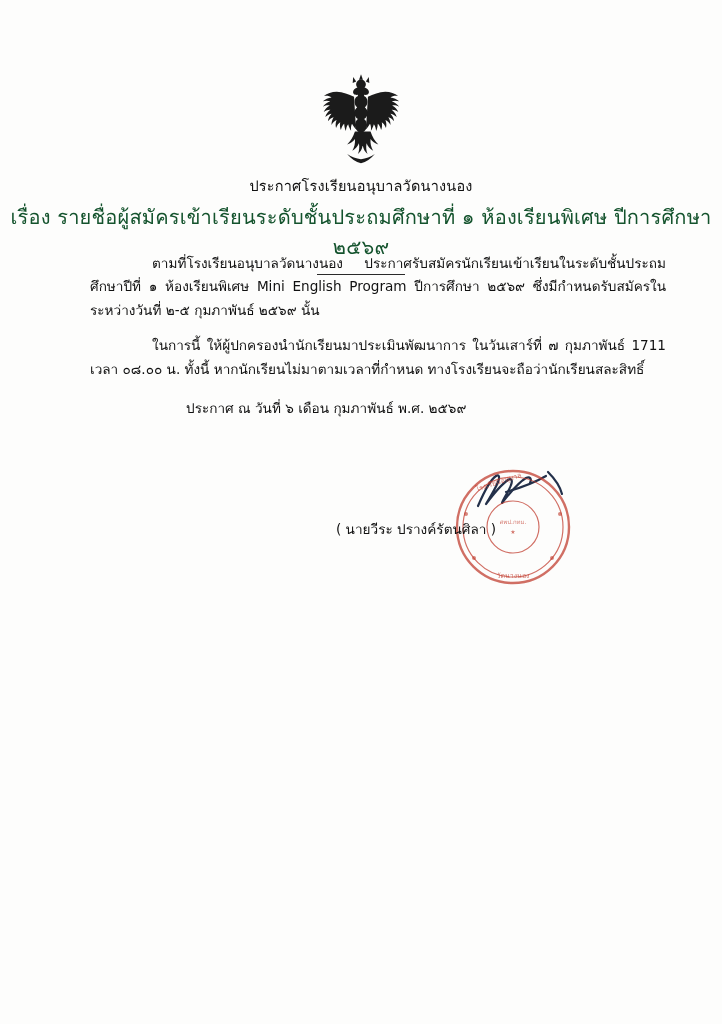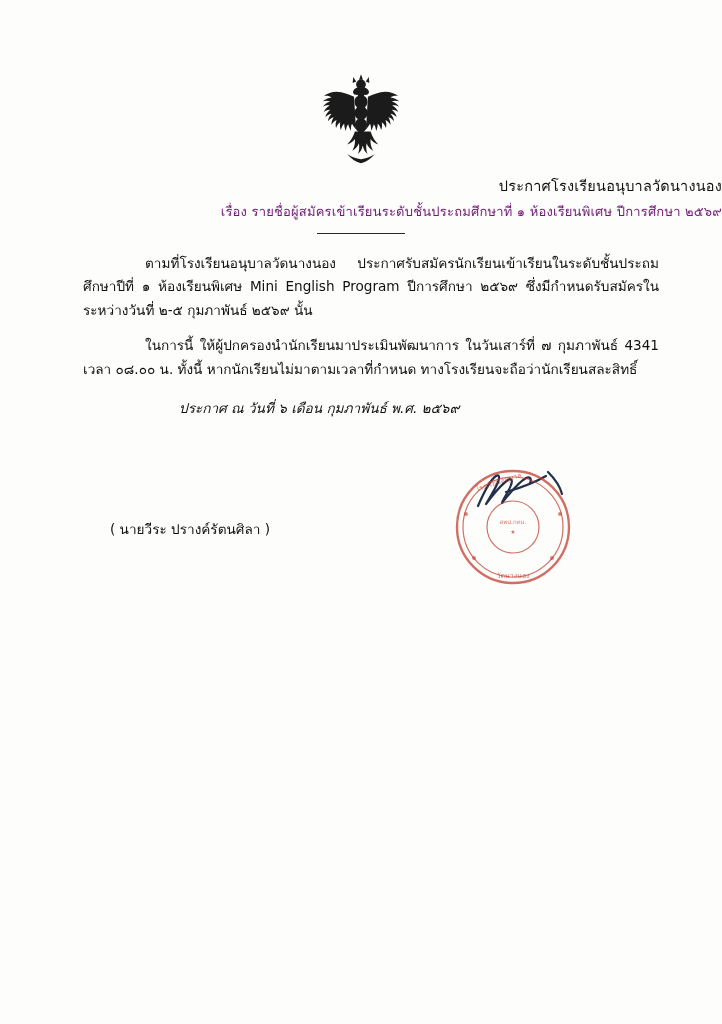--- a/index.html
+++ b/index.html
@@ -35,75 +35,74 @@
     width: 104px;
     height: 96px;
     display: block;
   }
   
   .heading {
     position: absolute;
     top: 176px;
     left: 0;
     width: 722px;
-    text-align: right;
+    text-align: center;
   }
   .heading .line1 {
     font-size: 14.5px;
     letter-spacing: .2px;
     line-height: 1.5;
     color: #111;
   }
   .heading .line2 {
-    font-size: 13px;
+    font-size: 20px;
     letter-spacing: .2px;
     line-height: 1.5;
     margin-top: 4px;
-    color: #701a75;
+    color: #14532d;
   }
   .rule {
     width: 88px;
     height: 1px;
     background: #2a2a2a;
     margin: 12px auto 0 auto;
   }
   
   .body-block {
     position: absolute;
     top: 252px;
-    left: 83px;
+    left: 90px;
     width: 576px;
   }
   p.para {
     margin: 0 0 12px 0;
     font-size: 13.6px;
     line-height: 1.72;
     text-align: justify;
     text-justify: inter-word;
     color: #111;
   }
   p.para .indent {
     display: inline-block;
     width: 62px;
   }
   .date-line {
     margin: 16px 0 0 0;
     font-size: 13.6px;
     line-height: 1.72;
     color: #111;
     padding-left: 96px;
-    font-style: italic;
   }
   
   .sign-block {
     position: absolute;
     top: 518px;
     left: 0;
     width: 722px;
-    text-align: left;
+    text-align: center;
     padding-left: 110px;
   }
   .sign-name {
     font-size: 13.6px;
     line-height: 1.75;
     color: #111;
   }
   .sign-title {
     font-size: 13.6px;
     line-height: 1.75;
@@ -156,21 +155,21 @@
   </div>
 
   <div class="heading">
     <div class="line1">ประกาศโรงเรียนอนุบาลวัดนางนอง</div>
     <div class="line2">เรื่อง  รายชื่อผู้สมัครเข้าเรียนระดับชั้นประถมศึกษาที่ ๑ ห้องเรียนพิเศษ ปีการศึกษา ๒๕๖๙</div>
     <div class="rule"></div>
   </div>
 
   <div class="body-block">
     <p class="para"><span class="indent"></span><span>ตามที่โรงเรียนอนุบาลวัดนางนอง ประกาศรับสมัครนักเรียนเข้าเรียนในระดับชั้นประถมศึกษาปีที่ ๑ ห้องเรียนพิเศษ Mini English Program ปีการศึกษา ๒๕๖๙ ซึ่งมีกำหนดรับสมัครในระหว่างวันที่ ๒-๕ กุมภาพันธ์ ๒๕๖๙ นั้น</span></p>
-    <p class="para"><span class="indent"></span><span>ในการนี้ ให้ผู้ปกครองนำนักเรียนมาประเมินพัฒนาการ ในวันเสาร์ที่ ๗ กุมภาพันธ์ 4341 เวลา ๐๘.๐๐ น. ทั้งนี้ หากนักเรียนไม่มาตามเวลาที่กำหนด ทางโรงเรียนจะถือว่านักเรียนสละสิทธิ์</span></p>
+    <p class="para"><span class="indent"></span><span>ในการนี้ ให้ผู้ปกครองนำนักเรียนมาประเมินพัฒนาการ ในวันเสาร์ที่ ๗ กุมภาพันธ์ 1711 เวลา ๐๘.๐๐ น. ทั้งนี้ หากนักเรียนไม่มาตามเวลาที่กำหนด ทางโรงเรียนจะถือว่านักเรียนสละสิทธิ์</span></p>
     <p class="date-line">ประกาศ ณ  วันที่ ๖ เดือน กุมภาพันธ์ พ.ศ. ๒๕๖๙</p>
   </div>
 
   <svg class="scribble" viewBox="0 0 120 60">
     <g fill="none" stroke="#23304a" stroke-width="2.2" stroke-linecap="round" stroke-linejoin="round">
       <path d="M8 44c6-14 12-26 18-30 3-2 4 1 2 6-3 8-10 18-12 22 6-8 16-20 22-24 3-2 5 0 3 5-2 6-8 14-9 18 7-9 17-21 24-25 4-2 6 1 4 5"></path>
       <path d="M36 30c14-4 28-9 40-16"></path>
       <path d="M78 10c6 6 12 14 14 22"></path>
     </g>
   </svg>

